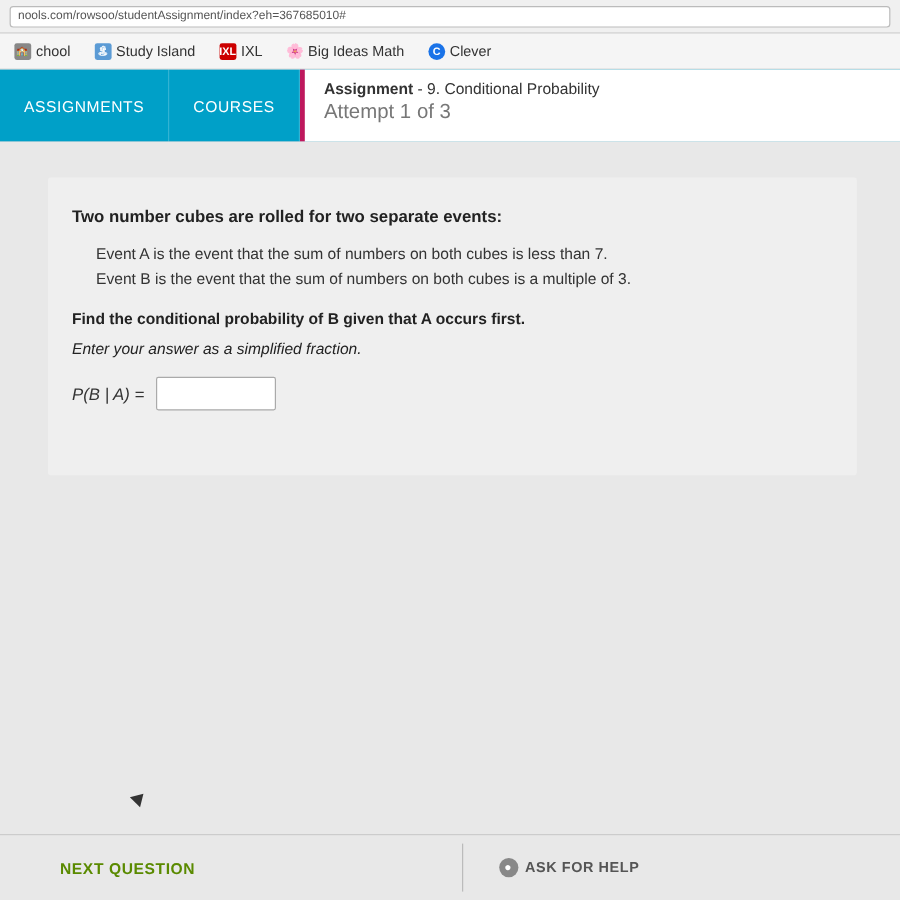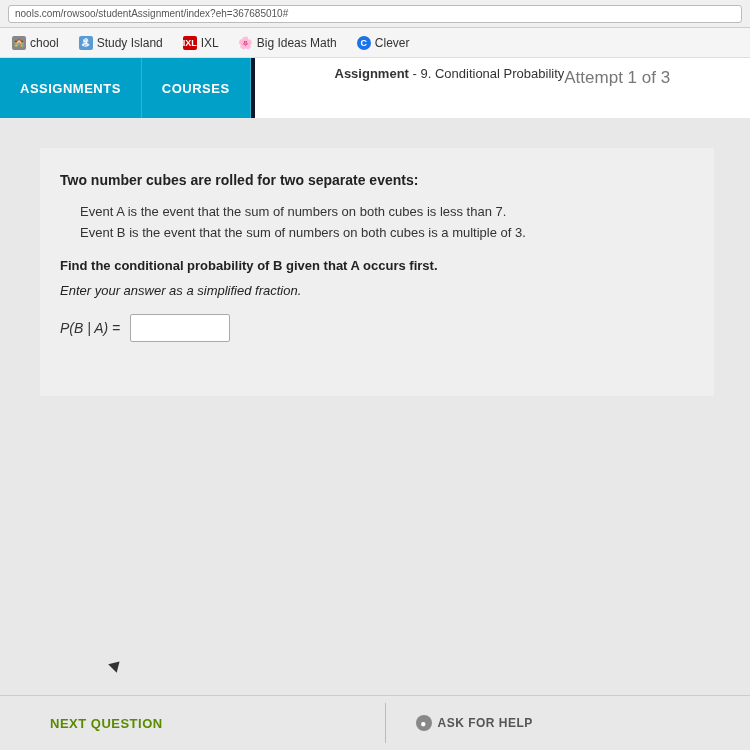--- a/index.html
+++ b/index.html
@@ -83,36 +83,35 @@
       display: flex;
       align-items: stretch;
       height: 100%;
     }
     .nav-tab {
       display: flex;
       align-items: center;
       padding: 0 20px;
       color: white;
       font-size: 13px;
-      font-weight: bold;
+      font-weight: normal;
       letter-spacing: 0.5px;
       cursor: pointer;
       border-right: 1px solid rgba(255,255,255,0.2);
     }
 
     
     .assignment-header {
       background: white;
-      border-left: 4px solid #0f172a;
+      border-left: 4px solid #be185d;
       padding: 8px 16px;
       flex: 1;
       height: 100%;
       display: flex;
-      flex-direction: row;
-      justify-content: center;
+      flex-direction: column;
       margin-left: 0;
     }
     .assignment-title {
       font-size: 13px;
       color: #333;
     }
     .assignment-title strong {
       font-weight: bold;
     }
     .assignment-subtitle {

